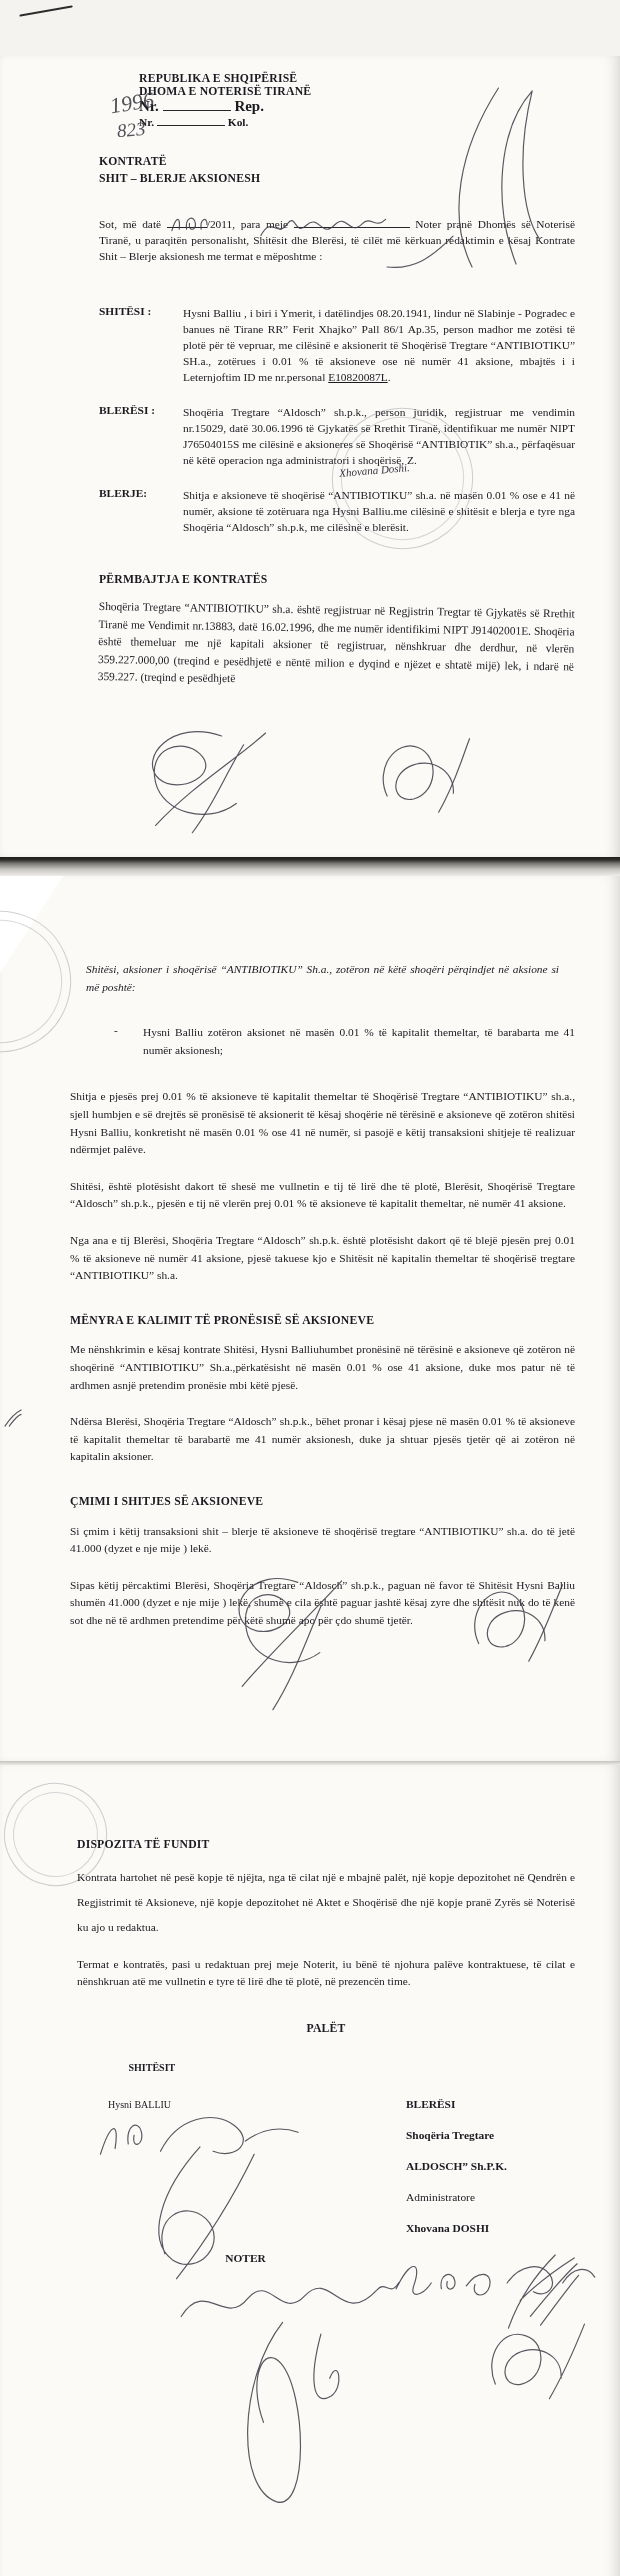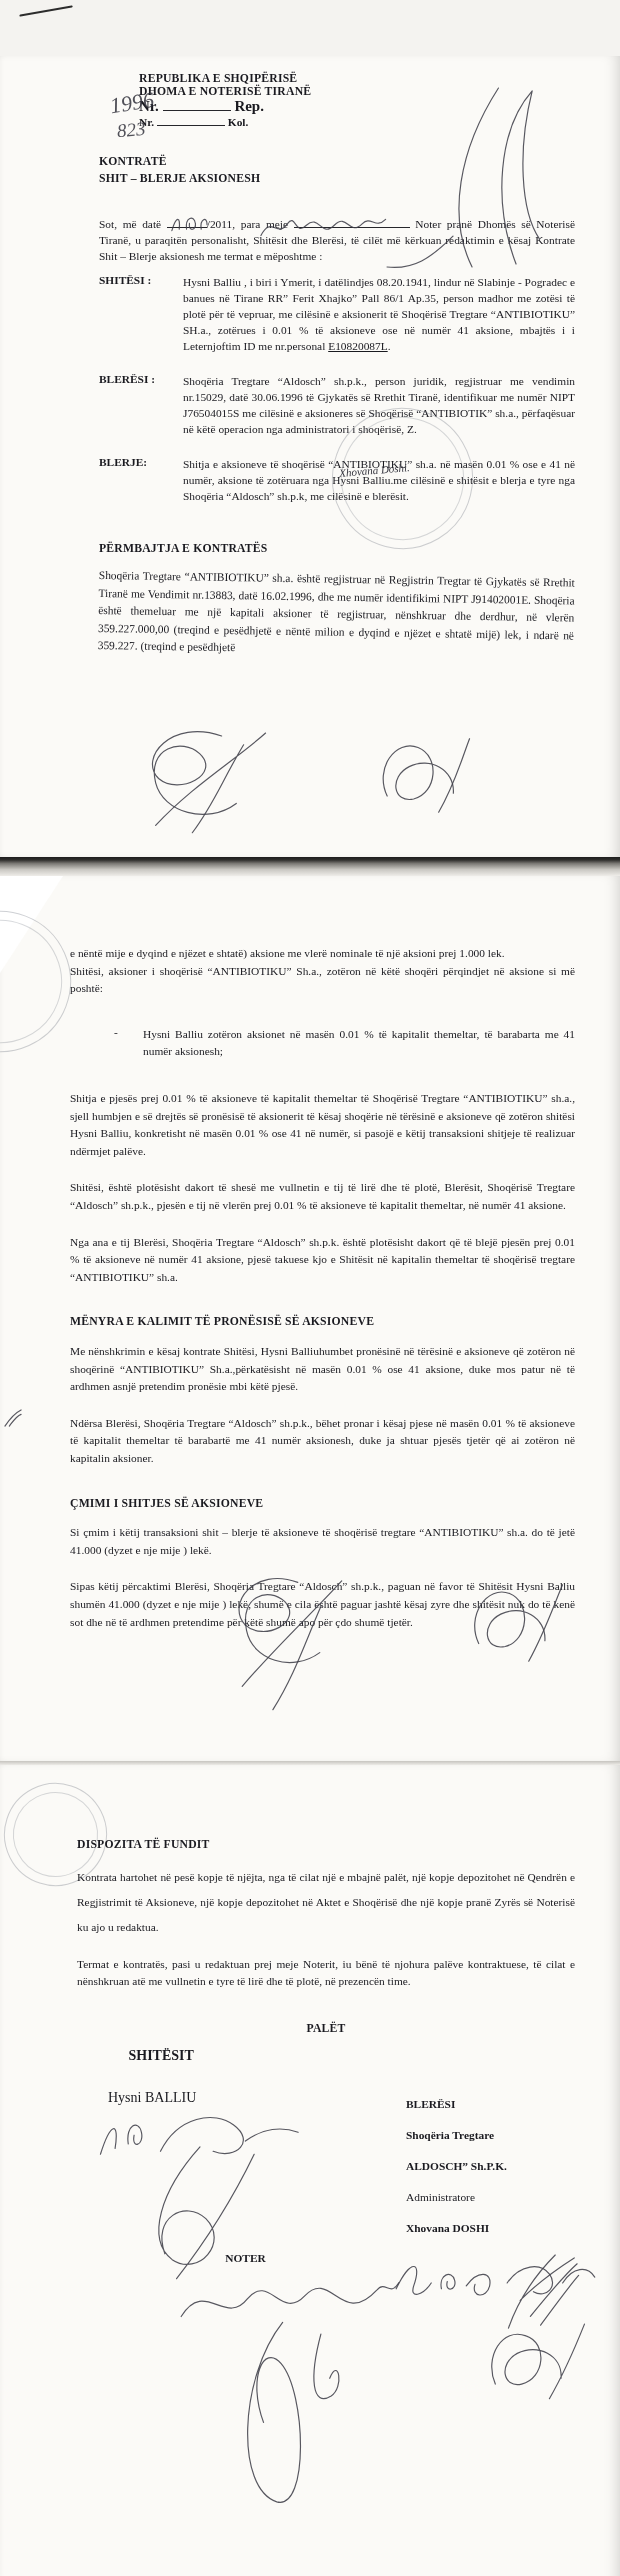--- a/index.html
+++ b/index.html
@@ -30,21 +30,21 @@
   .hand{font-style:italic;color:#33333d;white-space:nowrap;}
   .sig{position:absolute;pointer-events:none;}
   .sig path{fill:none;stroke:#40404a;stroke-width:1.6;stroke-linecap:round;stroke-linejoin:round;opacity:.88;}
   .stamp{position:absolute;border-radius:50%;border:1.5px solid rgba(103,112,126,.48);pointer-events:none;}
   .stamp .inner{position:absolute;inset:8px;border-radius:50%;border:0.7px solid rgba(103,112,126,.40);}
   .stamp.faint{border-color:rgba(110,118,130,.34);}
   .stamp.faint .inner{border-color:rgba(110,118,130,.28);}
   .tilt{transform:rotate(.9deg);transform-origin:left top;}
   .palet{margin:31px 0 0 0;text-align:center;}
   .parties{position:relative;height:506px;}
-  .party-seller{position:absolute;left:31px;top:13px;font-size:14px;}
+  .party-seller{position:absolute;left:31px;top:27px;font-size:10px;}
   .party-seller .l1{font-weight:bold;margin-left:20.5px;}
   .party-seller .l2{font-weight:normal;margin-top:26.4px;}
   .party-buyer{position:absolute;left:329px;top:63px;width:169px;text-align:left;font-size:11.4px;}
   .party-buyer div{margin-bottom:19px;}
   .party-buyer .b{font-weight:bold;}
   .noter{position:absolute;left:95px;top:217px;width:147px;text-align:center;font-weight:bold;font-size:11.4px;}
 </style>
 </head>
 <body>
 
@@ -77,21 +77,21 @@
         <div class="h" style="margin-top:4.4px;">SHIT – BLERJE AKSIONESH</div>
       </div>
 
       <p class="bt" style="margin:31px 0 0 0;">
         <span>Sot, më datë</span>
         <span class="blank" style="width:40px;"></span><span>/2011, para meje</span>
         <span class="blank" style="width:116px;"></span>
         <span>Noter pranë Dhomës së Noterisë Tiranë, u paraqitën personalisht, Shitësit dhe Blerësi, të cilët më kërkuan redaktimin e kësaj Kontrate Shit – Blerje aksionesh me termat e mëposhtme :</span>
       </p>
 
-      <div class="hang" style="margin-top:10px;">
+      <div class="hang" style="margin-top:41px;">
         <div class="lbl">SHITËSI :</div>
         <div class="txt bt">
           <span>Hysni Balliu , i biri  i Ymerit, i datëlindjes 08.20.1941, lindur  në Slabinje - Pogradec e banues në Tirane RR” Ferit Xhajko” Pall 86/1 Ap.35,  person madhor me zotësi të plotë për të vepruar, me cilësinë e aksionerit të Shoqërisë Tregtare “ANTIBIOTIKU” SH.a., zotërues i 0.01 % të aksioneve ose në numër 41 aksione, mbajtës i i Leternjoftim ID me nr.personal</span>
           <span class="u">E10820087L</span><span>.</span>
         </div>
       </div>
 
       <div class="hang">
         <div class="lbl">BLERËSI :</div>
         <div class="txt bt">Shoqëria Tregtare “Aldosch” sh.p.k., person juridik, regjistruar me vendimin nr.15029, datë 30.06.1996 të Gjykatës së Rrethit Tiranë, identifikuar me numër NIPT J76504015S me cilësinë e aksioneres së Shoqërisë “ANTIBIOTIK” sh.a., përfaqësuar në këtë operacion nga administratori i shoqërisë, Z.</div>
@@ -137,22 +137,21 @@
       <path d="M100,120 C122,82 132,46 142,20"></path>
     </svg>
   </div>
 
   <div class="sep1"></div>
 
   <div class="page p2">
     <div class="wedge"></div>
 
     <div class="content" style="padding:69px 46px 0 70px;">
-      <p class="bt" style="margin:0;line-height:17.6px;">e nëntë mije e dyqind e njëzet e shtatë) aksione me vlerë nominale të një aksioni prej 1.000 lek.</p>
-      <p class="bt" style="margin:0;line-height:17.6px;">Shitësi, aksioner i shoqërisë “ANTIBIOTIKU” Sh.a., zotëron në këtë shoqëri përqindjet në aksione si më poshtë:</p>
+      <p class="bt" style="margin:16px;line-height:17.6px;font-style:italic;">Shitësi, aksioner i shoqërisë “ANTIBIOTIKU” Sh.a., zotëron në këtë shoqëri përqindjet në aksione si më poshtë:</p>
 
       <div style="display:flex;margin:28px 0 0 44px;">
         <div style="width:29px;flex:0 0 29px;font-size:11.4px;">-</div>
         <p class="bt" style="margin:0;line-height:17.6px;flex:1;">Hysni Balliu zotëron aksionet në masën 0.01 % të kapitalit themeltar, të barabarta me 41 numër aksionesh;</p>
       </div>
 
       <p class="bt" style="margin:29px 0 0 0;line-height:17.6px;">Shitja e pjesës prej 0.01 % të aksioneve të kapitalit themeltar të Shoqërisë Tregtare “ANTIBIOTIKU” sh.a., sjell humbjen e së drejtës së pronësisë të aksionerit të kësaj shoqërie në tërësinë e aksioneve që zotëron shitësi Hysni Balliu, konkretisht në masën 0.01 % ose 41 në numër, si pasojë e këtij transaksioni shitjeje të realizuar ndërmjet palëve.</p>
       <p class="bt" style="margin:19px 0 0 0;line-height:17.6px;">Shitësi, është plotësisht dakort të shesë me vullnetin e tij të lirë dhe të plotë, Blerësit, Shoqërisë Tregtare “Aldosch” sh.p.k., pjesën e tij në vlerën prej 0.01 % të aksioneve të kapitalit themeltar, në numër 41 aksione.</p>
       <p class="bt" style="margin:19px 0 0 0;line-height:17.6px;">Nga ana e tij Blerësi, Shoqëria Tregtare “Aldosch” sh.p.k. është plotësisht dakort që të blejë pjesën prej 0.01 % të aksioneve në numër 41 aksione, pjesë takuese kjo e Shitësit në kapitalin themeltar të shoqërisë tregtare “ANTIBIOTIKU” sh.a.</p>
 

